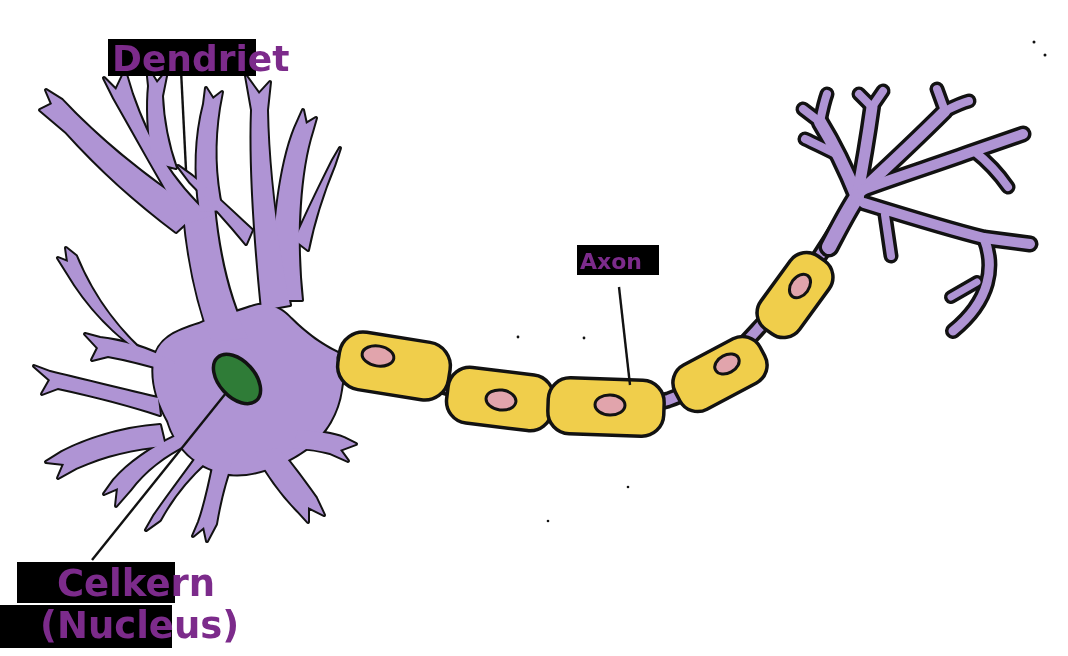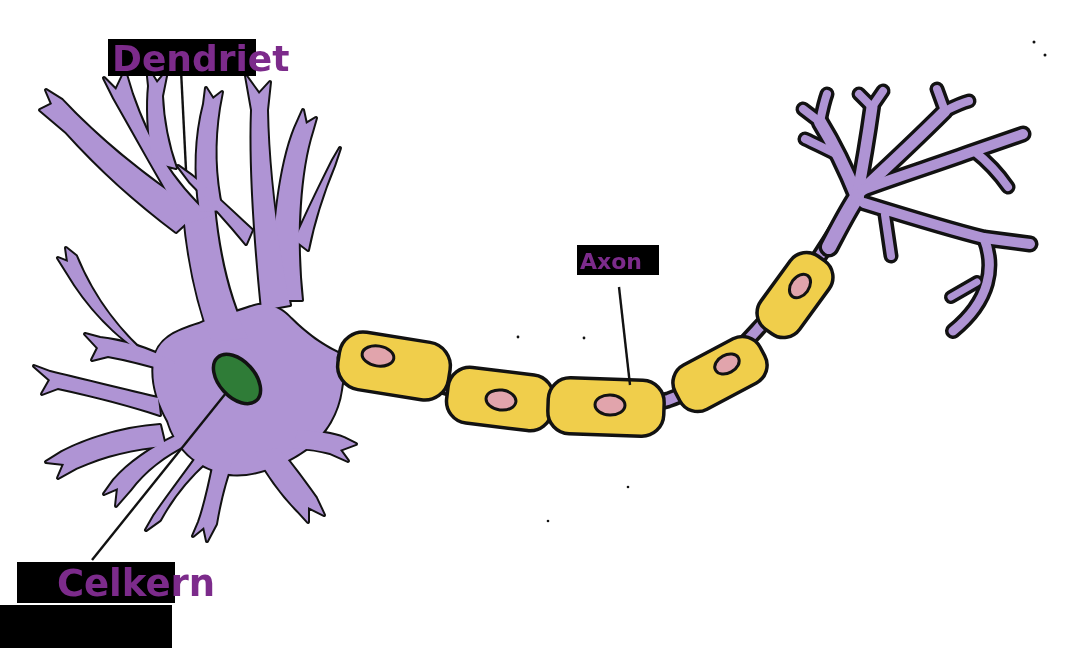--- a/index.html
+++ b/index.html
@@ -211,13 +211,14 @@
 
 <div class="plabel" id="lbl-axon">
   <div class="bg"></div>
   <span>Axon</span>
 </div>
 
 <div class="plabel" id="lbl-nucleus">
   <div class="bg bg1"></div>
   <div class="bg bg2"></div>
   <span>Celkern</span>
+  <span>(Nucleus)</span>
 </div>
 
 </body></html>

